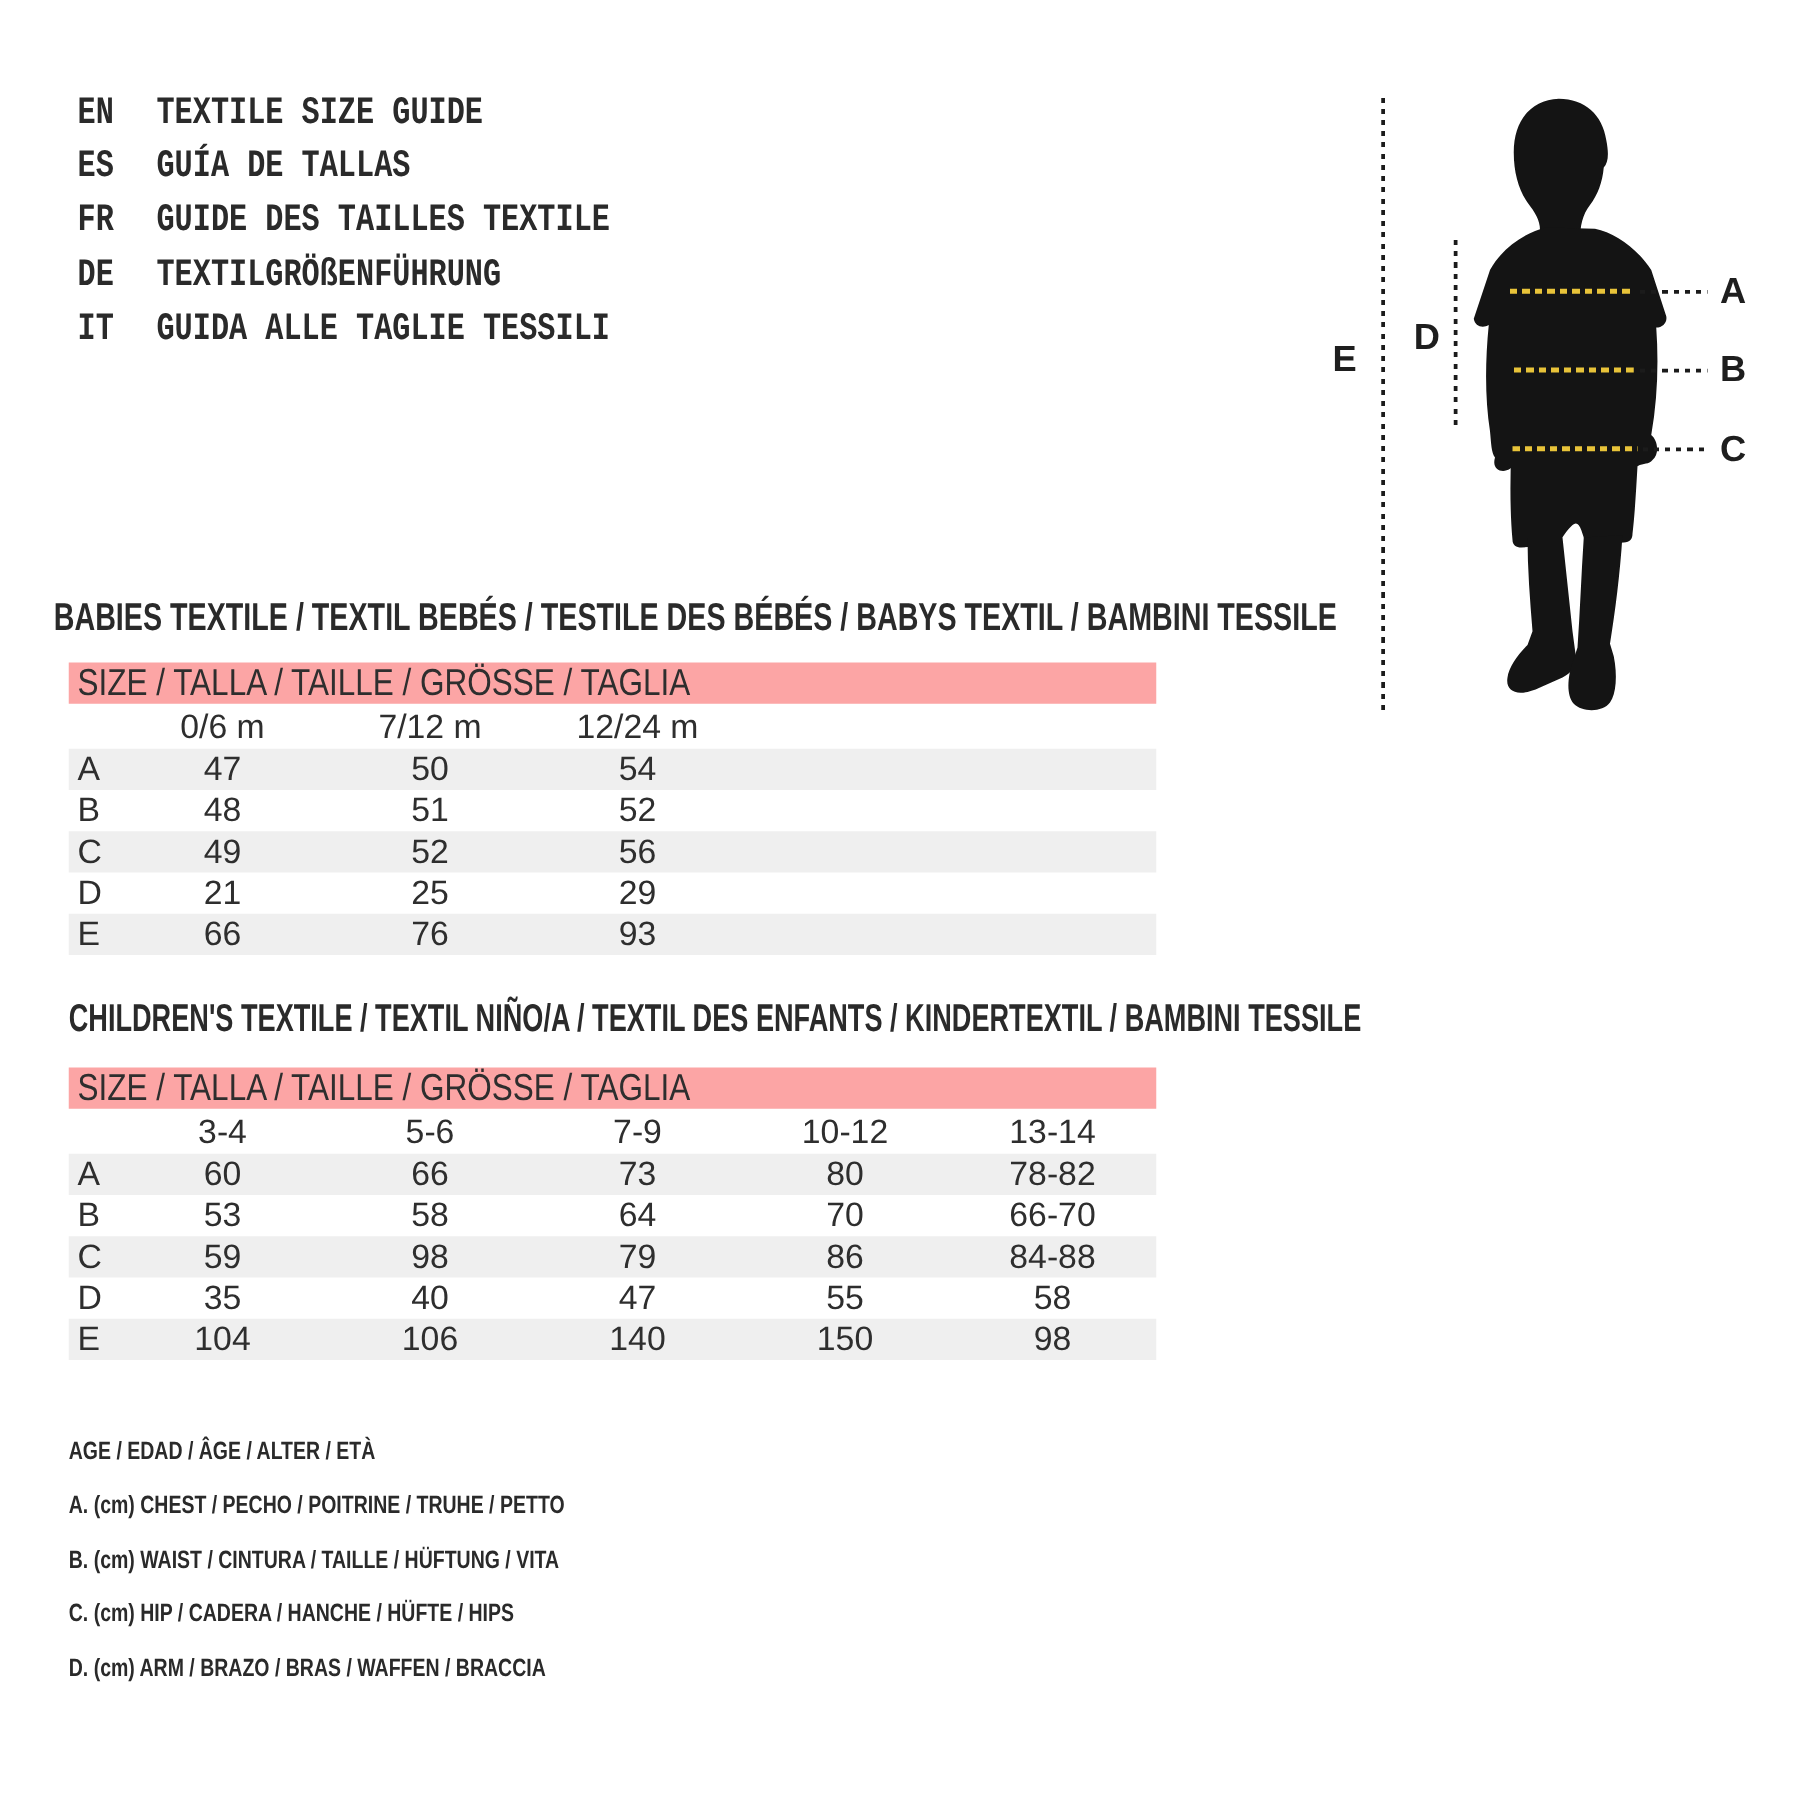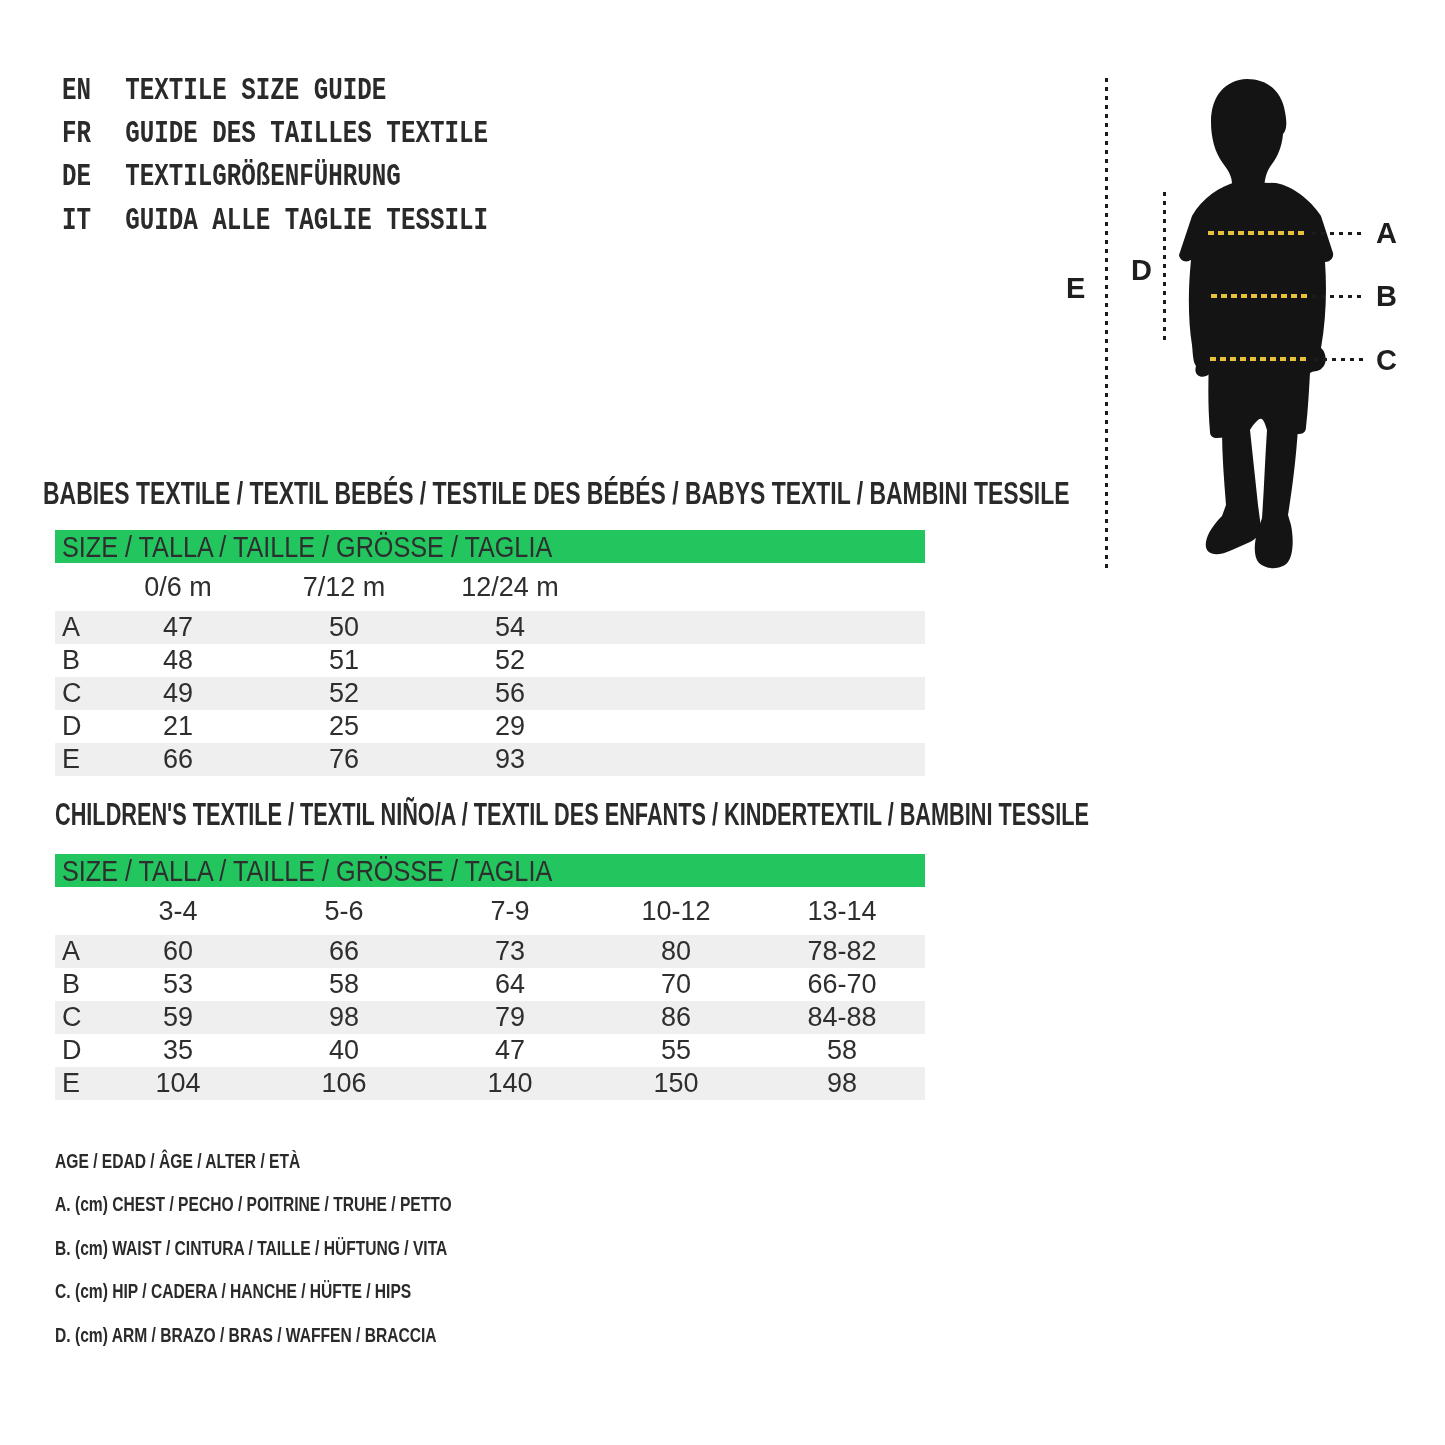--- a/index.html
+++ b/index.html
@@ -17,23 +17,23 @@
   
   .lang-row{display:flex;height:43.2px;align-items:flex-start;font-size:31px;font-weight:700;line-height:32px;font-family:Liberation Mono, monospace;}
   .lang-flex{display:flex;}
   .lang-code{width:81px;flex:0 0 81px;}
 
   
   .sec-title{font-size:31px;font-weight:700;line-height:33px;}
 
   
   .tbl{position:absolute;width:870px;}
-  .bar{height:33px;background:#22c55e;display:flex;align-items:center;padding-left:7px;box-sizing:border-box;
+  .bar{height:33px;background:#fca5a5;display:flex;align-items:center;padding-left:7px;box-sizing:border-box;
        font-size:30px;font-weight:400;color:#2e2e2e;text-align:right;}
-  .cols{display:flex;height:48px;align-items:center;font-size:27px;font-weight:400;color:#2e2e2e;}
+  .cols{display:flex;height:36px;align-items:center;font-size:27px;font-weight:400;color:#2e2e2e;}
   .trow{display:flex;height:33px;align-items:center;font-size:27px;font-weight:400;color:#2e2e2e;}
   .shade{background:#efefef;}
   .cl{width:40px;flex:0 0 40px;padding-left:7px;box-sizing:border-box;}
   .cc{width:166px;flex:0 0 166px;text-align:center;}
 
   
   .leg-line{height:43.4px;font-size:20px;font-weight:700;line-height:30px;}
 
   
   .vdots{position:absolute;width:3px;background-image:repeating-linear-gradient(180deg,#1b1b1b 0 4px,transparent 4px 9px);}
@@ -44,20 +44,26 @@
 </head>
 <body>
 
 <div id="canvas" style="--yellow:#e8c339;">
 
   <div class="abs" style="left:62px;top:75px;">
     <div class="lang-row">
       <span class="cond s78 lang-flex">
         <span class="lang-code">EN</span>
         <span>TEXTILE SIZE GUIDE</span>
+      </span>
+    </div>
+    <div class="lang-row">
+      <span class="cond s78 lang-flex">
+        <span class="lang-code">ES</span>
+        <span>GUÍA DE TALLAS</span>
       </span>
     </div>
     <div class="lang-row">
       <span class="cond s78 lang-flex">
         <span class="lang-code">FR</span>
         <span>GUIDE DES TAILLES TEXTILE</span>
       </span>
     </div>
     <div class="lang-row">
       <span class="cond s78 lang-flex">

